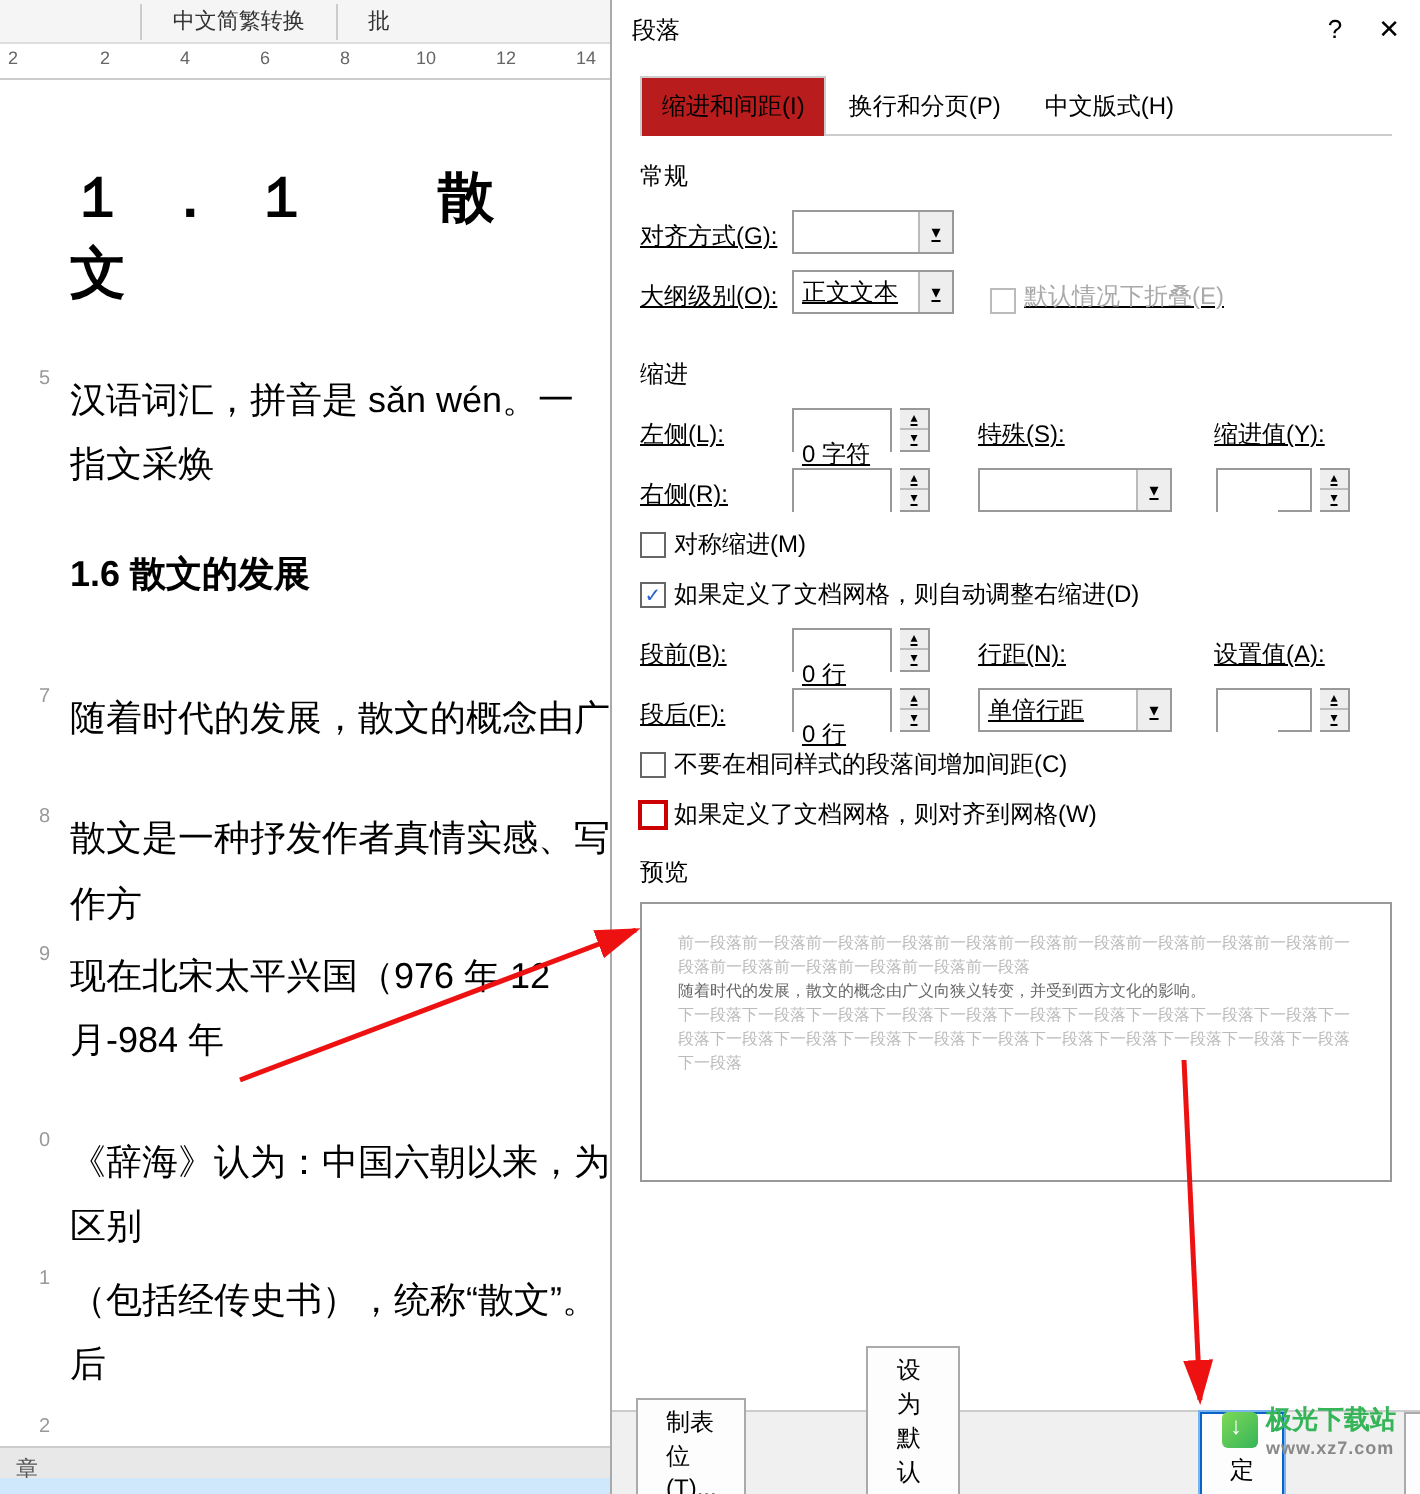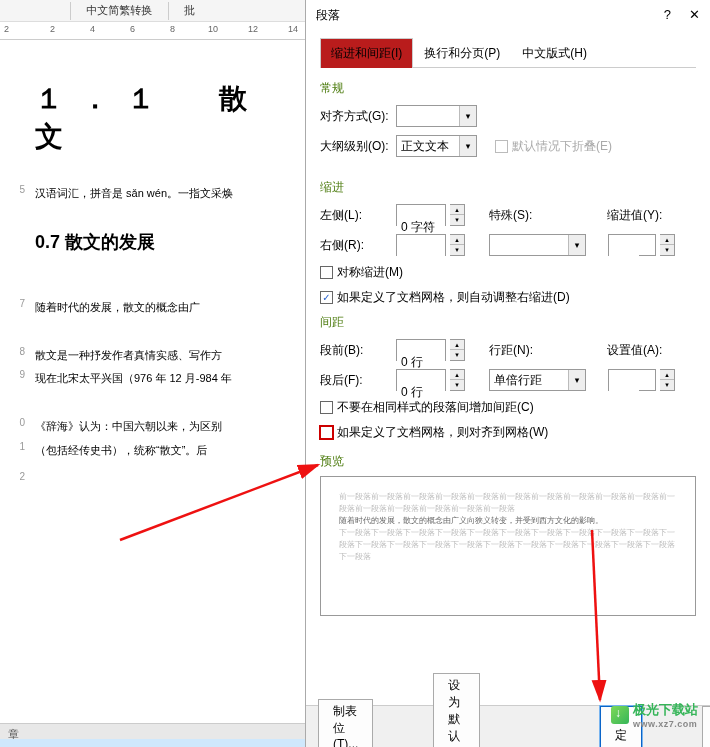--- a/index.html
+++ b/index.html
@@ -9,40 +9,40 @@
 .doc-bg { position: absolute; left: 0; top: 0; width: 310px; height: 747px; background: #fff; }
 .toolbar-bg { position: absolute; left: 0; top: 0; width: 310px; height: 22px; background: #f5f5f5; border-bottom: 1px solid #ddd; }
 .toolbar-sep { display: inline-block; width: 1px; height: 18px; background: #ccc; vertical-align: middle; margin: 2px 0; }
 .toolbar-item { display: inline-block; font-size: 11px; padding: 3px 12px; color: #333; }
 .ruler { position: absolute; left: 0; top: 22px; width: 310px; height: 18px; background: #fff; border-bottom: 1px solid #ccc; }
 .ruler-mark { position: absolute; font-size: 9px; color: #666; top: 2px; }
 
 .doc-content { position: absolute; left: 35px; top: 70px; width: 270px; color: #000; }
 .line-num { position: absolute; left: -30px; font-size: 10px; color: #999; width: 20px; text-align: right; }
 .h1-text { font-size: 28px; font-weight: bold; letter-spacing: 18px; }
-.body-text { font-size: 11px; line-height: 1.8; }
+.body-text { font-size: 18px; line-height: 1.8; }
 .h2-text { font-size: 18px; font-weight: bold; margin-top: 8px; }
 
 .status-bar { position: absolute; left: 0; bottom: 0; width: 310px; height: 24px; background: #e8e8e8; border-top: 1px solid #ccc; padding: 3px 8px; font-size: 11px; color: #555; }
 .blue-underbar { position: absolute; left: 0; bottom: 0; width: 310px; height: 8px; background: #cfe8fc; }
 
 
 .dialog { position: absolute; left: 305px; top: 0; width: 405px; height: 747px; background: #fff; border-left: 1px solid #aaa; }
 .dlg-title { height: 30px; line-height: 30px; padding: 0 10px; font-size: 12px; display: flex; justify-content: space-between; align-items: center; }
 .dlg-title-right { display: flex; gap: 18px; font-size: 13px; }
 .dlg-close { cursor: pointer; }
 .dlg-body { padding: 8px 14px 10px 14px; }
 
 
 .tabs { border-bottom: 1px solid #ccc; display: flex; }
 .tab { padding: 6px 10px; font-size: 12px; cursor: pointer; border: 1px solid transparent; border-bottom: none; margin-bottom: -1px; }
 .tab.active { border-color: #ccc; background: #b91c1c; }
 
-.section-label { margin-top: 12px; font-size: 12px; color: #4d7c0f; }
-.form-row { display: flex; align-items: center; margin-top: 8px; gap: 4px; }
+.section-label { margin-top: 12px; font-size: 12px; color: #000000; }
+.form-row { display: flex; align-items: flex-end; margin-top: 8px; gap: 4px; text-decoration: underline; }
 .lbl { width: 72px; font-size: 12px; }
 .lbl2 { width: 52px; font-size: 12px; }
 .lbl3 { width: 62px; font-size: 12px; }
 
 .combo { display: inline-flex; border: 1px solid #999; height: 22px; background: #fff; }
 .combo input { border: none; padding: 0 4px; font-size: 12px; width: 62px; height: 20px; outline: none; }
 .combo.wide input { width: 78px; }
 .combo.narrow input { width: 48px; margin-top: 12px; }
 .combo .drop { width: 17px; background: #eee; border-left: 1px solid #bbb; display: flex; align-items: center; justify-content: center; font-size: 9px; }
 .spin { display: inline-flex; flex-direction: column; border: 1px solid #999; border-left: none; }
@@ -93,21 +93,21 @@
 
   <div class="doc-content">
     <div style="position:relative; margin-top:10px">
       <div class="h1-text">１．１　散　文</div>
     </div>
     <div style="position:relative; margin-top:28px">
       <span class="line-num">5</span>
       <span class="body-text">汉语词汇，拼音是 sǎn wén。一指文采焕</span>
     </div>
     <div style="position:relative; margin-top:26px">
-      <div class="h2-text">0.7 散文的发展</div>
+      <div class="h2-text">1.6 散文的发展</div>
     </div>
     <div style="position:relative; margin-top:44px">
       <span class="line-num">7</span>
       <span class="body-text">随着时代的发展，散文的概念由广</span>
     </div>
     <div style="position:relative; margin-top:28px">
       <span class="line-num">8</span>
       <span class="body-text">散文是一种抒发作者真情实感、写作方</span>
     </div>
     <div style="position:relative; margin-top:4px">
@@ -208,21 +208,20 @@
     </div>
     <div class="chk-row">
       <span class="chk"></span>
       <span>对称缩进(M)</span>
     </div>
     <div class="chk-row">
       <span class="chk checked"></span>
       <span>如果定义了文档网格，则自动调整右缩进(D)</span>
     </div>
 
-    <div class="section-label" style="margin-top:8px">间距</div>
     <div class="form-row">
       <span class="lbl">段前(B):</span>
       <span class="combo narrow">
           <input value="0 行" style="">
         </span>
         <span class="spin">
           <div>▴</div>
           <div>▾</div>
         </span>
       <span style="width:16px"></span>

